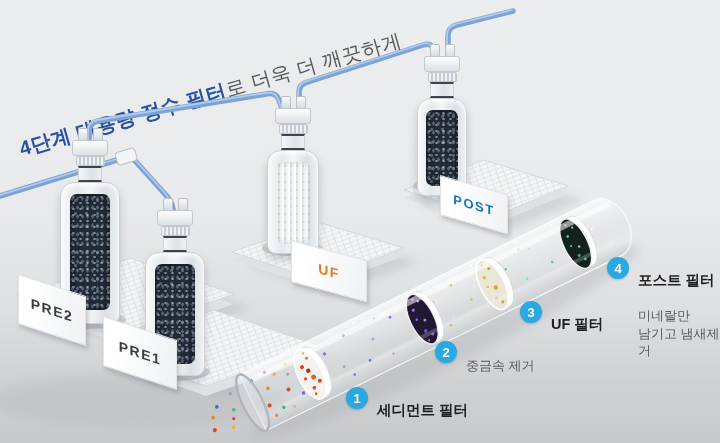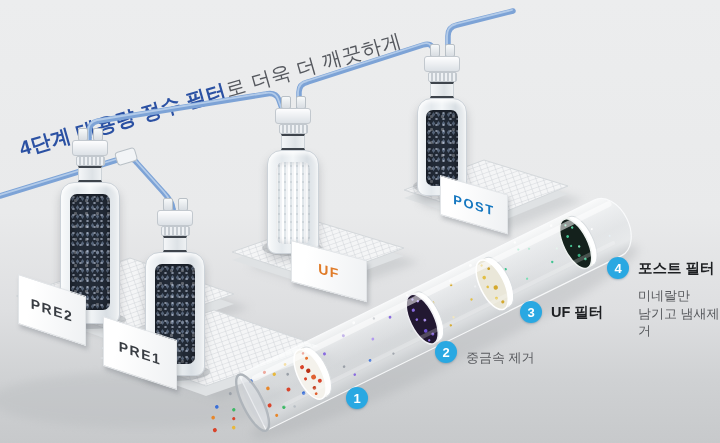--- a/index.html
+++ b/index.html
@@ -67,22 +67,22 @@
   
   .callout{position:absolute;display:flex;align-items:flex-start;}
   .step-badge{
     flex:0 0 auto;width:22px;height:22px;border-radius:50%;
     background:var(--callout-blue,#29a8e2);
     color:#fff;font-size:13px;font-weight:bold;
     display:flex;align-items:center;justify-content:center;
     box-shadow:0 1px 2px rgba(0,60,100,.25);
   }
   .callout-text{margin-left:9px;}
-  .callout-title{font-size:14.5px;font-weight:bold;color:#1d1f22;line-height:22px;}
-  .callout-desc{font-size:13px;color:#57595d;line-height:1.35;white-space:pre-line;margin-top:8px;}
+  .callout-title{font-size:14.5px;font-weight:bold;color:#1d1f22;line-height:22px;margin-top:12px;}
+  .callout-desc{font-size:13px;color:#57595d;line-height:1.35;white-space:pre-line;margin-top:16px;}
 </style>
 </head>
 <body>
 
 <div id="scene">
 
   <div class="headline">
     <span class="hl">4단계 대용량 정수 필터</span><span class="rest">로 더욱 더 깨끗하게</span>
   </div>
 
@@ -352,20 +352,21 @@
           <circle cx="225" cy="-22" r="1.1"></circle>
       </g>
       <ellipse cx="-6" cy="0" rx="10" ry="31" fill="#eef1f3" fill-opacity=".35" stroke="#aeb4ba" stroke-width="2.4"></ellipse>
       <ellipse cx="-3" cy="0" rx="8" ry="27" fill="#c8cdd2" opacity=".25"></ellipse>
     </g>
   </svg>
 
   <div class="callout" style="left:346px;top:387px;">
     <div class="step-badge">1</div>
     <div class="callout-text">
+      <div class="callout-title">세디먼트 필터</div>
     </div>
   </div>
   <div class="callout" style="left:435px;top:341px;">
     <div class="step-badge">2</div>
     <div class="callout-text">
       <div class="callout-desc">중금속 제거</div>
     </div>
   </div>
   <div class="callout" style="left:520px;top:301px;">
     <div class="step-badge">3</div>

